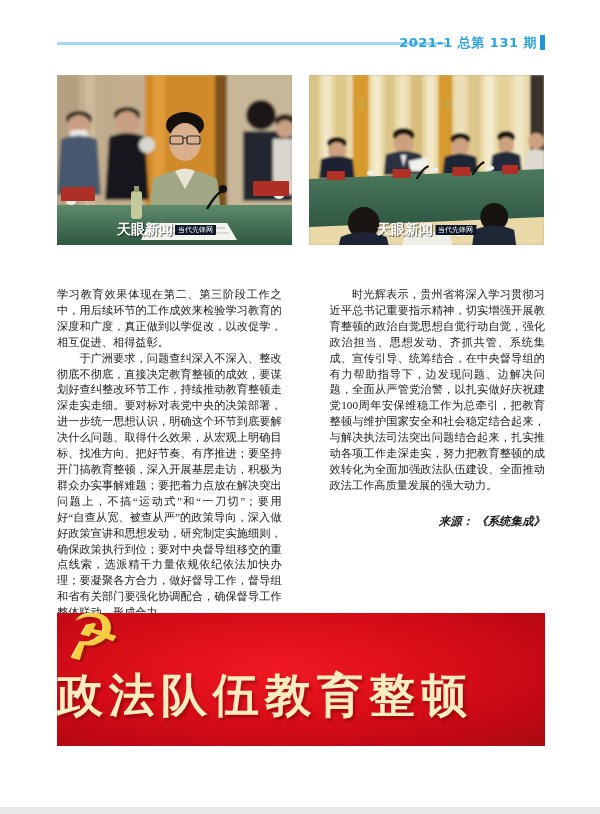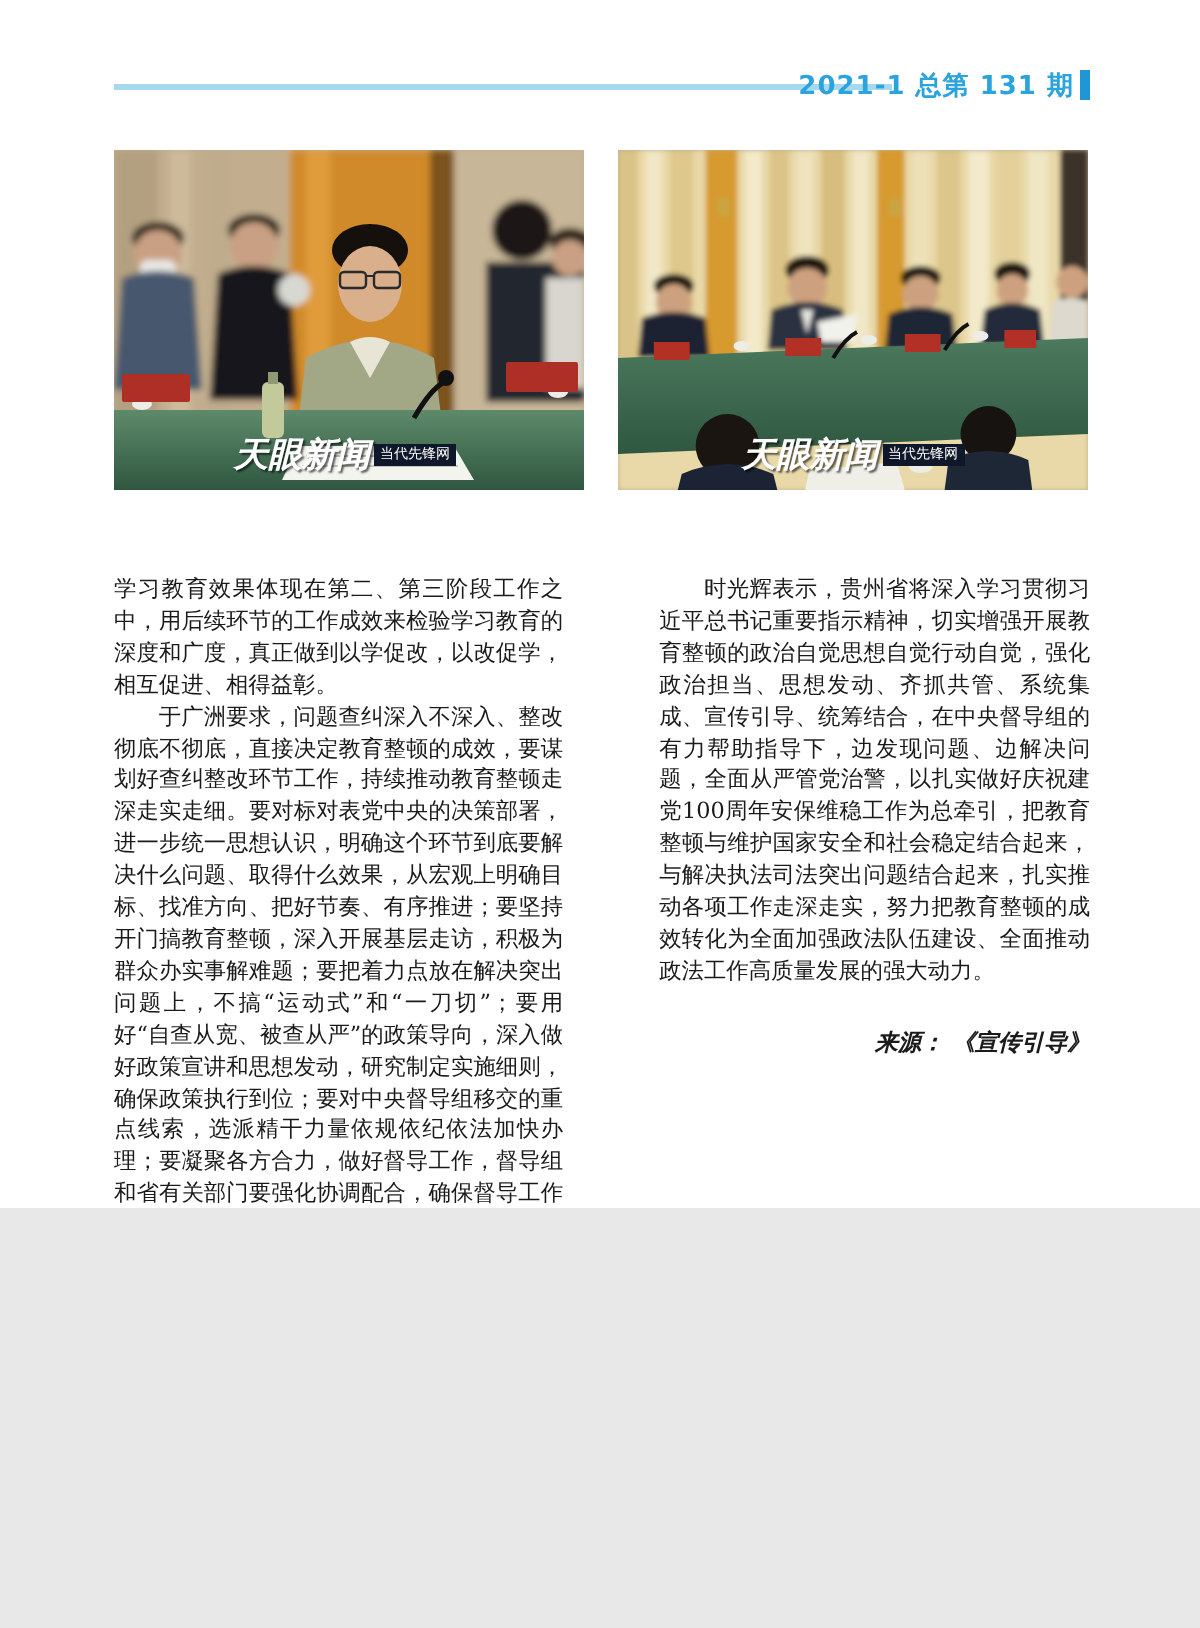--- a/index.html
+++ b/index.html
@@ -1,48 +1,48 @@
 <!DOCTYPE html>
 <html style="--accent-blue: #2BA3DC; --rule-blue: #A6D8F0; --bar-blue: #1E97D4; --footer-blue: #6FC6EC; --footer-page: #2E4A63; --banner-red: #D90E18; --banner-red-dark: #A60C12; --banner-text-gold: #F8EDC0; --emblem-gold: #F7CD3F; --text-black: #1A1A1A;"><head>
 <meta charset="utf-8">
 <style>
   html,body{margin:0;padding:0;background:#e8e8e8;}
   .page{
-    position:relative;width:600px;height:604px;background:#ffffff;
+    position:relative;width:600px;height:807px;background:#ffffff;
     margin:0 auto;overflow:hidden;
     font-family:"DejaVu Serif","Liberation Serif",serif;
   }
   
   .header-rule{position:absolute;left:57px;top:42px;width:389px;height:2.5px;
     background:var(--rule-blue,#a6d8f0);}
   .issue{position:absolute;top:34px;right:63px;font-size:13px;font-weight:bold;
     color:var(--accent-blue,#2ba3dc);font-family:"DejaVu Sans","Liberation Sans",sans-serif;
     letter-spacing:.5px;}
   .issue-bar{position:absolute;top:35px;right:55px;width:5px;height:15px;
     background:var(--bar-blue,#1e97d4);}
   
   .photos{position:absolute;left:57px;top:75px;width:488px;height:170px;display:flex;gap:17px;}
   .photo{position:relative;width:235px;height:170px;overflow:hidden;background:#c2ae8e;margin:0;}
   .photo svg{display:block;width:100%;height:100%;}
   .wm{position:absolute;bottom:6px;display:flex;align-items:center;gap:2px;white-space:nowrap;}
   .wm-left{left:60px;} .wm-right{left:50%;transform:translateX(-50%);}
-  .wm-script{color:#ffffff;font-style:italic;font-weight:bold;font-size:17px;
+  .wm-script{color:#ffffff;font-weight:bold;font-size:14px;
     text-shadow:1px 1px 1px rgba(0,0,0,.6);}
   .wm-badge{background:#0f172a;color:#fff;font-size:7px;padding:1px 3px;line-height:1.2;
     font-family:"DejaVu Sans",sans-serif;}
   
   .caption{position:absolute;left:57px;top:247px;width:252px;margin:0;
     font-size:11px;line-height:16px;font-style:italic;font-weight:bold;color:#2b2b2b;
     text-indent:2em;text-align:justify;}
   
   .article{position:absolute;left:57px;top:287px;width:488px;display:flex;gap:8px;
     color:var(--text-black,#1a1a1a);}
   .col{font-size:11.2px;line-height:15.9px;text-align:justify;}
   .col-left{width:245px;} .col-right{width:235px;margin-left:40px;}
-  .col p{margin:0;text-indent:2em;}
+  .col p{margin:0;text-indent:2em;font-family:Liberation Serif, serif;}
   .col p.no-indent{text-indent:0;}
   .source{margin-top:20px !important;text-indent:0 !important;text-align:right;
     font-style:italic;font-weight:bold;font-size:11.5px;}
   
   .banner{position:absolute;left:57px;top:613px;width:488px;height:133px;
     background:radial-gradient(ellipse at 45% 42%,
       #ef1822 0%, var(--banner-red,#d90e18) 45%, #c00814 78%, var(--banner-red-dark,#a60c12) 100%);
     overflow:hidden;}
   .emblem{position:absolute;left:8px;top:-6px;font-size:58px;line-height:1;
     color:var(--emblem-gold,#f7cd3f);
@@ -212,21 +212,21 @@
   </div>
 
 
   <div class="article">
     <div class="col col-left">
       <p class="no-indent">学习教育效果体现在第二、第三阶段工作之中，用后续环节的工作成效来检验学习教育的深度和广度，真正做到以学促改，以改促学，相互促进、相得益彰。</p>
       <p>于广洲要求，问题查纠深入不深入、整改彻底不彻底，直接决定教育整顿的成效，要谋划好查纠整改环节工作，持续推动教育整顿走深走实走细。要对标对表党中央的决策部署，进一步统一思想认识，明确这个环节到底要解决什么问题、取得什么效果，从宏观上明确目标、找准方向、把好节奏、有序推进；要坚持开门搞教育整顿，深入开展基层走访，积极为群众办实事解难题；要把着力点放在解决突出问题上，不搞“运动式”和“一刀切”；要用好“自查从宽、被查从严”的政策导向，深入做好政策宣讲和思想发动，研究制定实施细则，确保政策执行到位；要对中央督导组移交的重点线索，选派精干力量依规依纪依法加快办理；要凝聚各方合力，做好督导工作，督导组和省有关部门要强化协调配合，确保督导工作整体联动、形成合力。</p>
     </div>
     <div class="col col-right">
       <p>时光辉表示，贵州省将深入学习贯彻习近平总书记重要指示精神，切实增强开展教育整顿的政治自觉思想自觉行动自觉，强化政治担当、思想发动、齐抓共管、系统集成、宣传引导、统筹结合，在中央督导组的有力帮助指导下，边发现问题、边解决问题，全面从严管党治警，以扎实做好庆祝建党100周年安保维稳工作为总牵引，把教育整顿与维护国家安全和社会稳定结合起来，与解决执法司法突出问题结合起来，扎实推动各项工作走深走实，努力把教育整顿的成效转化为全面加强政法队伍建设、全面推动政法工作高质量发展的强大动力。</p>
-      <p class="source">来源： 《宣传引导》</p>
+      <p class="source">来源： 《系统集成》</p>
     </div>
   </div>
 
   <div class="banner">
     <span class="emblem">☭</span>
     <div class="banner-title">政法队伍教育整顿</div>
   </div>
 
 
 </div>

